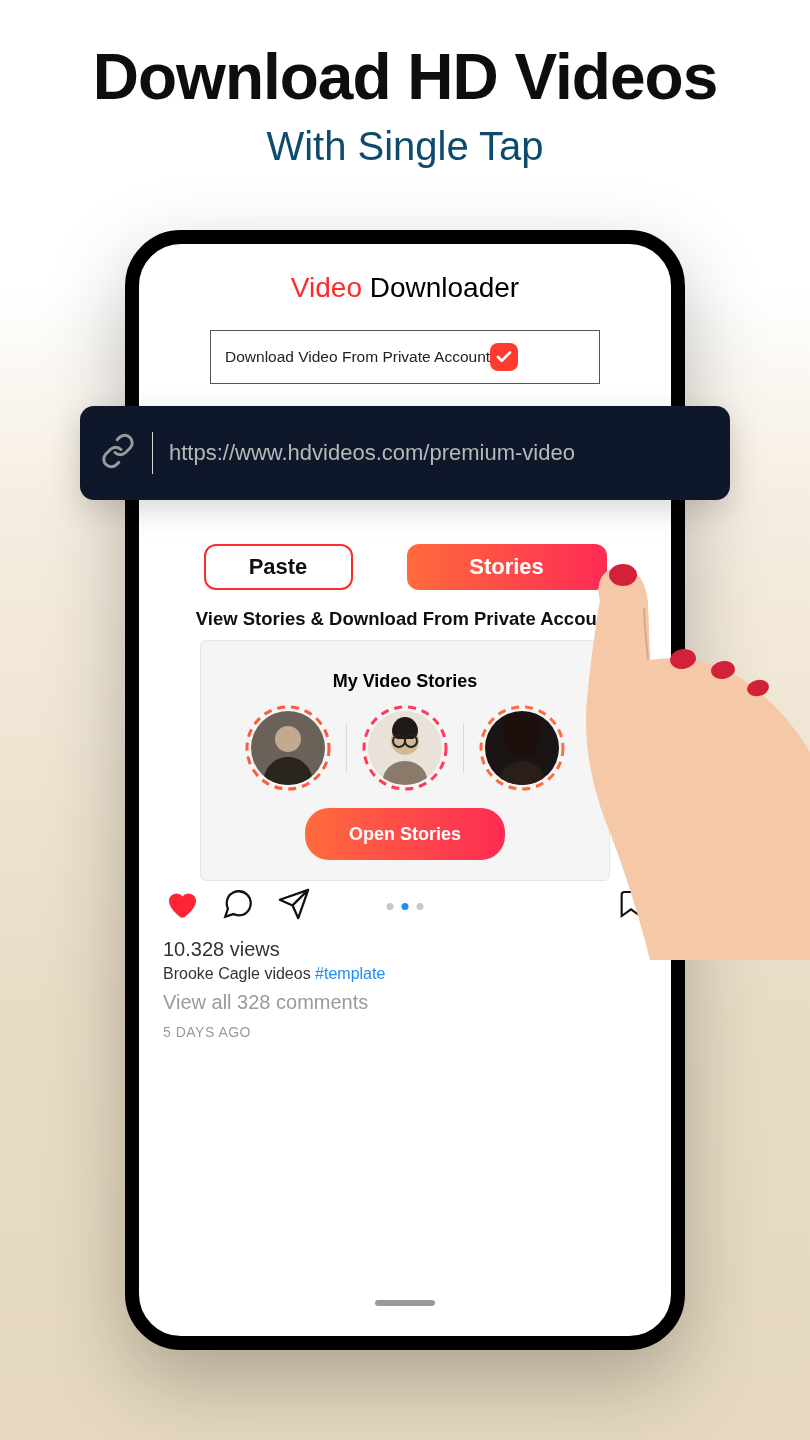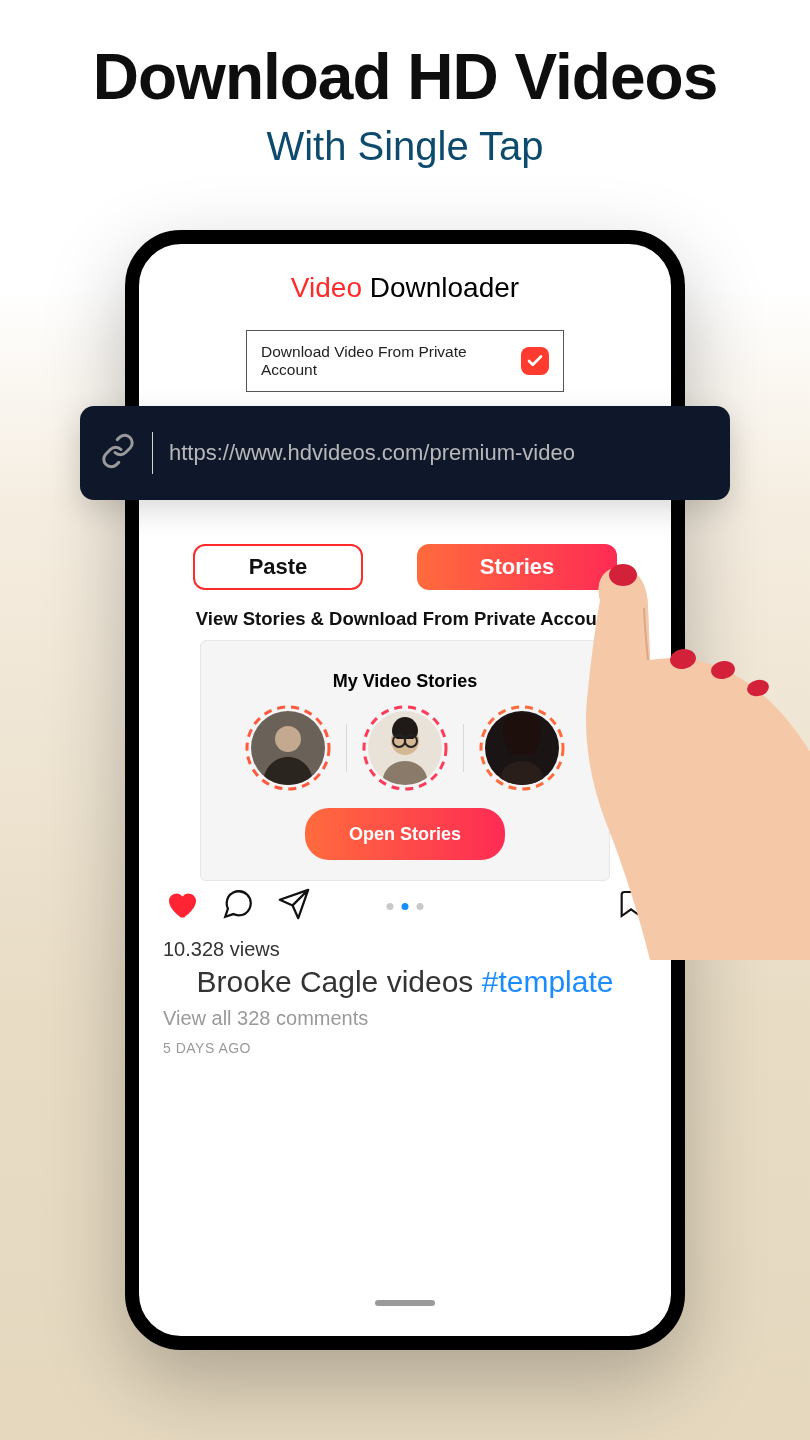--- a/index.html
+++ b/index.html
@@ -42,21 +42,21 @@
 }
 .app-title {
   text-align: center;
   font-size: 28px;
   font-weight: 400;
   margin-top: 18px;
 }
 .app-title .red { color: #ff2a2a; }
 .private-row {
   margin: 26px auto 0;
-  width: 318px;
+  width: 390px;
   border: 1px solid #555;
   padding: 12px 14px;
   display: flex;
   align-items: center;
   justify-content: flex-start;
 }
 .private-label { font-size: 15.5px; color: #222; }
 .checkbox {
   width: 28px; height: 28px; border-radius: 8px;
   background: #ff3b30; display: flex; align-items: center; justify-content: center;
@@ -87,21 +87,21 @@
 }
 .btn {
   height: 46px;
   border-radius: 12px;
   font-size: 22px;
   font-weight: 700;
   display: flex; align-items: center; justify-content: center;
   cursor: pointer;
 }
 .btn-paste {
-  width: 170px;
+  width: 149px;
   border: 2px solid #ff2a2a;
   color: #111;
   background: #fff;
 }
 .btn-download {
   width: 200px;
   color: #fff;
   background: linear-gradient(90deg, #ff6b3d 0%, #fe2b54 100%);
   border: none;
 }
@@ -156,21 +156,21 @@
   display: flex;
   align-items: center;
 }
 .action-icons { display: flex; gap: 22px; align-items: center; }
 .dots { position: absolute; left: 50%; transform: translateX(-50%); display: flex; gap: 8px; }
 .dot { width: 7px; height: 7px; border-radius: 50%; background: #c9c9c9; }
 .dot.active { background: #1a8cff; }
 .bookmark-wrap { margin-left: auto; }
 .post-meta { position: absolute; top: 694px; left: 24px; right: 24px; }
 .views { font-size: 20px; color: #333; }
-.caption { font-size: 30px; color: #333; margin-top: 4px; text-align: center; }
+.caption { font-size: 16px; color: #333; margin-top: 4px; }
 .caption .tag { color: #1a8cff; }
 .comments { font-size: 20px; color: #9a9a9a; margin-top: 8px; }
 .age { font-size: 14px; color: #9a9a9a; margin-top: 10px; letter-spacing: 0.5px; }
 .home-indicator {
   position: absolute;
   bottom: 30px; left: 50%; transform: translateX(-50%);
   width: 60px; height: 6px; background: #9a9a9a; border-radius: 4px;
 }
 .hand {
   position: absolute;

